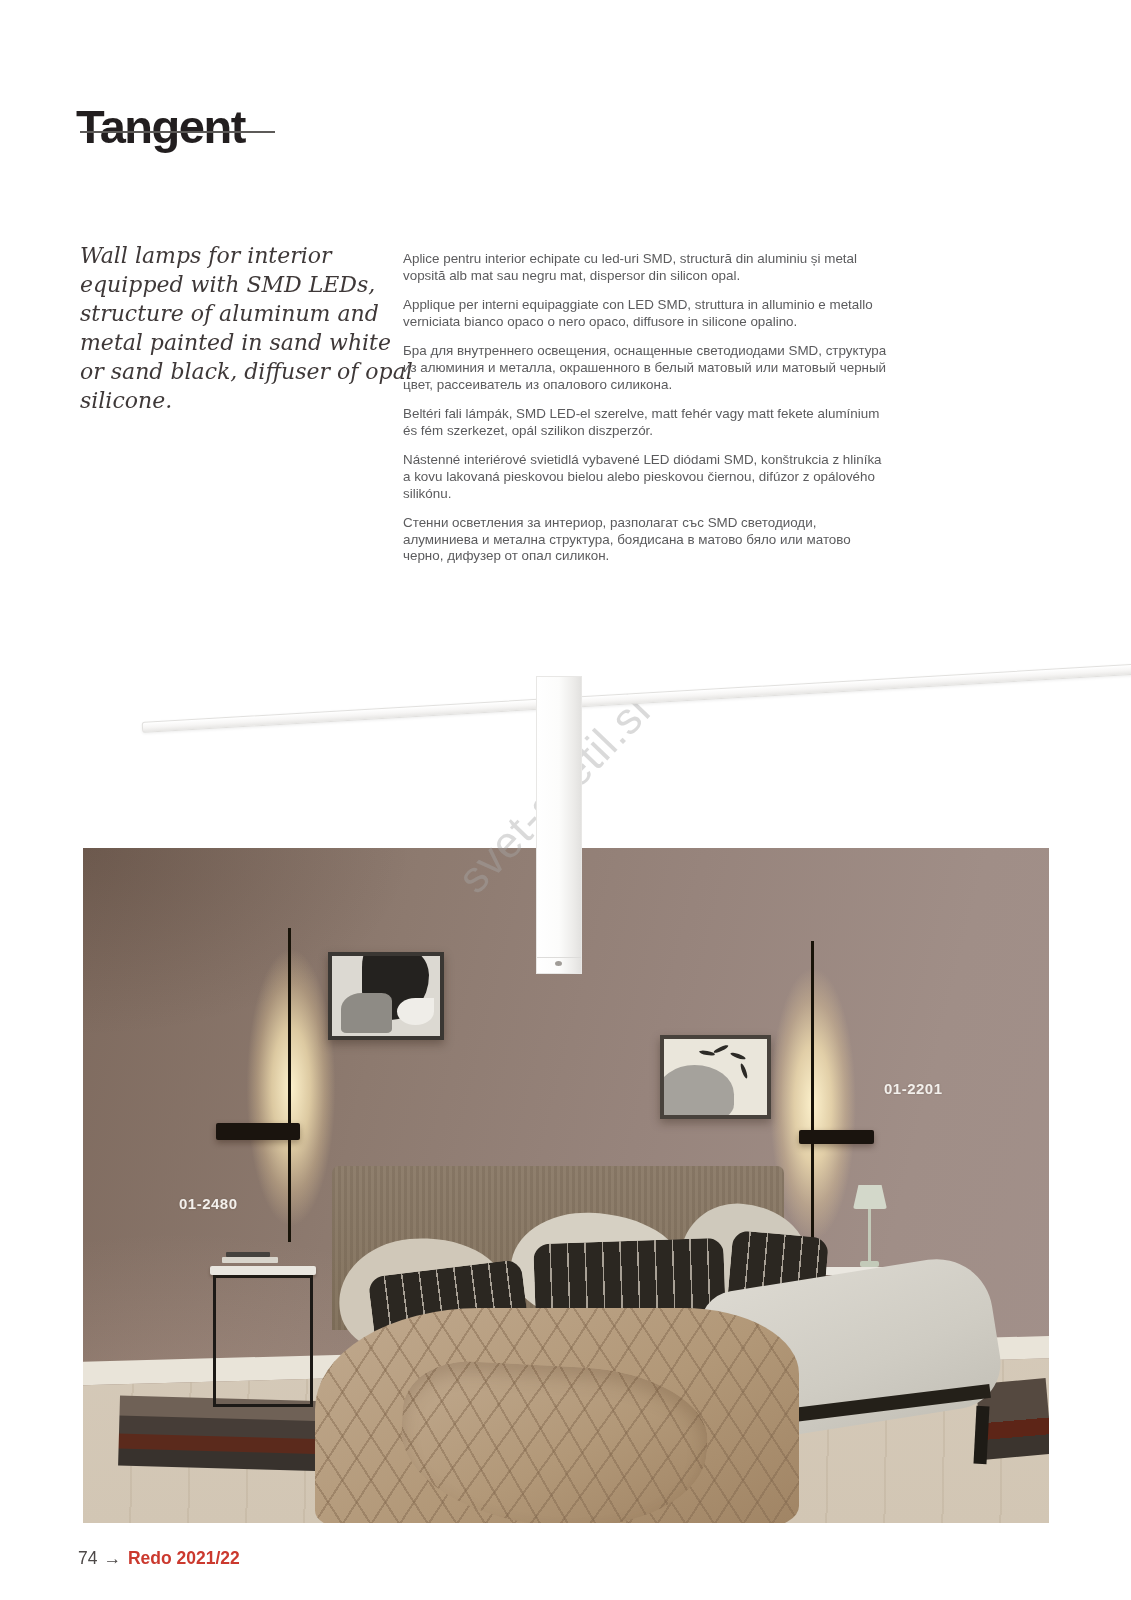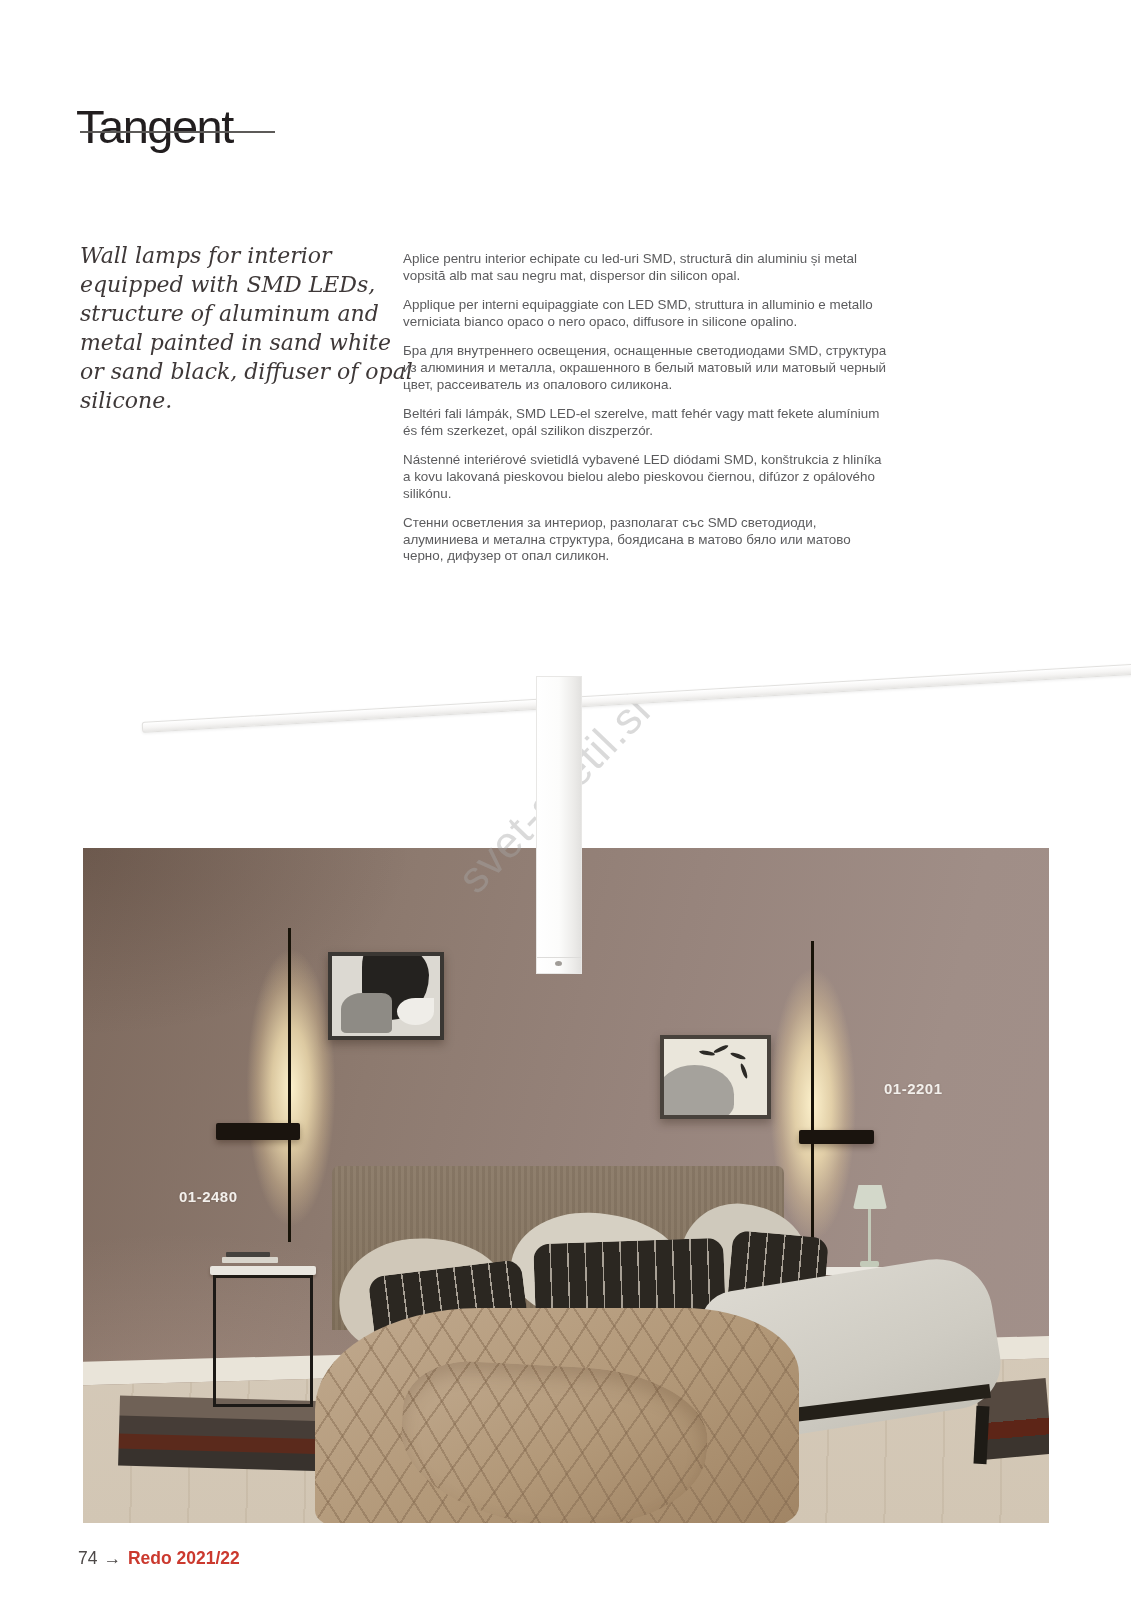--- a/index.html
+++ b/index.html
@@ -1,21 +1,21 @@
 <!DOCTYPE html>
 <html><head>
 <meta charset="utf-8">
 <style>
   html,body{margin:0;padding:0;background:#ffffff;}
   body{width:1131px;height:1600px;overflow:hidden;position:relative;
        font-family:"Liberation Sans", sans-serif;}
   .abs{position:absolute;}
 
   
-  .page-title{left:76px;top:72px;font-size:47px;font-weight:400;color:#221e1f;
+  .page-title{left:76px;top:72px;font-size:47px;font-weight:700;color:#221e1f;
               letter-spacing:-1.5px;line-height:1;}
   .title-rule{left:80px;top:131px;width:195px;height:2px;background:#5c5a58;}
 
   
   .intro{left:80px;top:241px;color:#3e3838;
          font-family:"DejaVu Serif", serif;font-style:italic;
          font-size:22px;line-height:29px;font-weight:500;}
   .intro div{white-space:nowrap;}
 
   
@@ -143,21 +143,21 @@
       linear-gradient(150deg,#c0a98e 0%,#b29878 55%,#a08464 100%);}
   .bk1{left:232px;top:460px;width:484px;height:220px;
     border-radius:34% 24% 8% 6%/46% 30% 10% 8%;}
   .bk2{left:318px;top:518px;width:306px;height:160px;transform:rotate(3deg);
     border-radius:22% 42% 46% 54%/32% 42% 52% 56%;
     box-shadow:inset 0 10px 18px rgba(90,65,40,.25);}
 
   
   .plabel{color:#f3f0ec;font-size:15px;font-weight:700;letter-spacing:.5px;
     text-shadow:0 0 2px rgba(60,40,30,.25);}
-  .plabel-left{left:96px;top:340px;}
+  .plabel-left{left:96px;top:347px;}
   .plabel-right{left:801px;top:232px;}
 
   
   .footer{left:78px;top:1548px;font-size:17.5px;color:#4c4847;}
   .footer .arrow{margin:0 7px 0 6px;color:#4c4847;}
   .footer .brand{color:#cb392e;font-weight:700;}
 </style>
 </head>
 <body>
 

